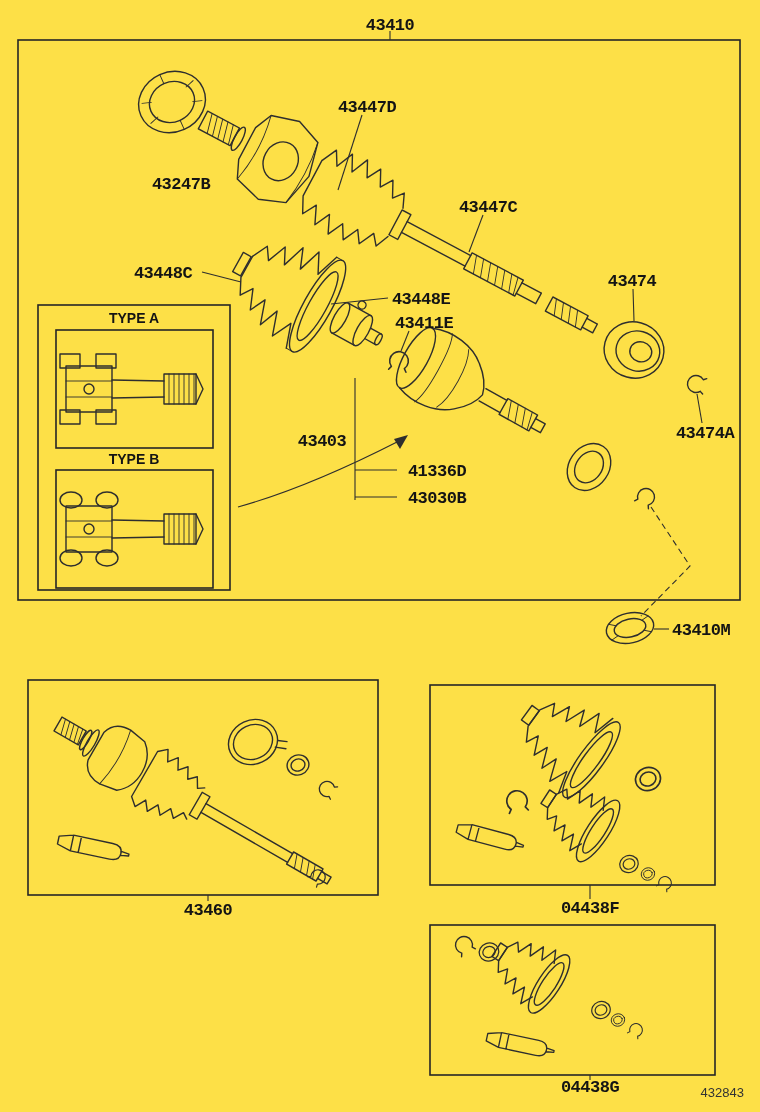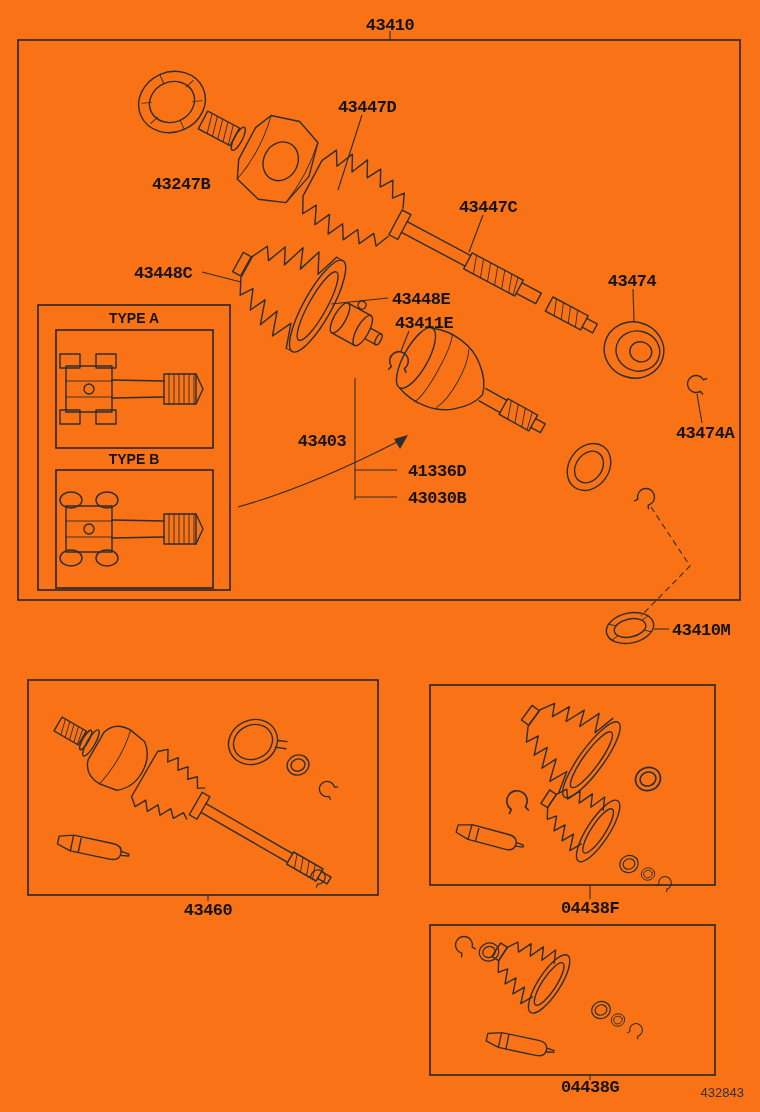--- a/index.html
+++ b/index.html
@@ -1,16 +1,16 @@
 <!DOCTYPE html>
 <html><head>
 <meta charset="utf-8">
 <style>
   html,body{margin:0;padding:0;background:#e9e9e9}
-  .page{width:760px;height:1112px;background:#f97316;position:relative;margin:0 auto;overflow:hidden;
+  .page{width:760px;height:1112px;background:#fde047;position:relative;margin:0 auto;overflow:hidden;
         font-family:"Liberation Sans",sans-serif}
   svg{position:absolute;left:0;top:0}
   .ln{fill:none;stroke:#2e2e2e;stroke-width:1.4;stroke-linecap:round;stroke-linejoin:round}
   .thin{stroke-width:0.9}
   .box{fill:none;stroke:#262626;stroke-width:1.6}
   .lead{fill:none;stroke:#2e2e2e;stroke-width:1.1}
   .dash{stroke-dasharray:6 4}
   .callout{font:700 17px "Liberation Mono","DejaVu Sans Mono",monospace;fill:#141414;letter-spacing:-0.5px}
   .inset-t{font:700 14px "Liberation Sans","DejaVu Sans",sans-serif;fill:#141414}
   .code{font:400 13px "Liberation Sans","DejaVu Sans",sans-serif;fill:#333}

